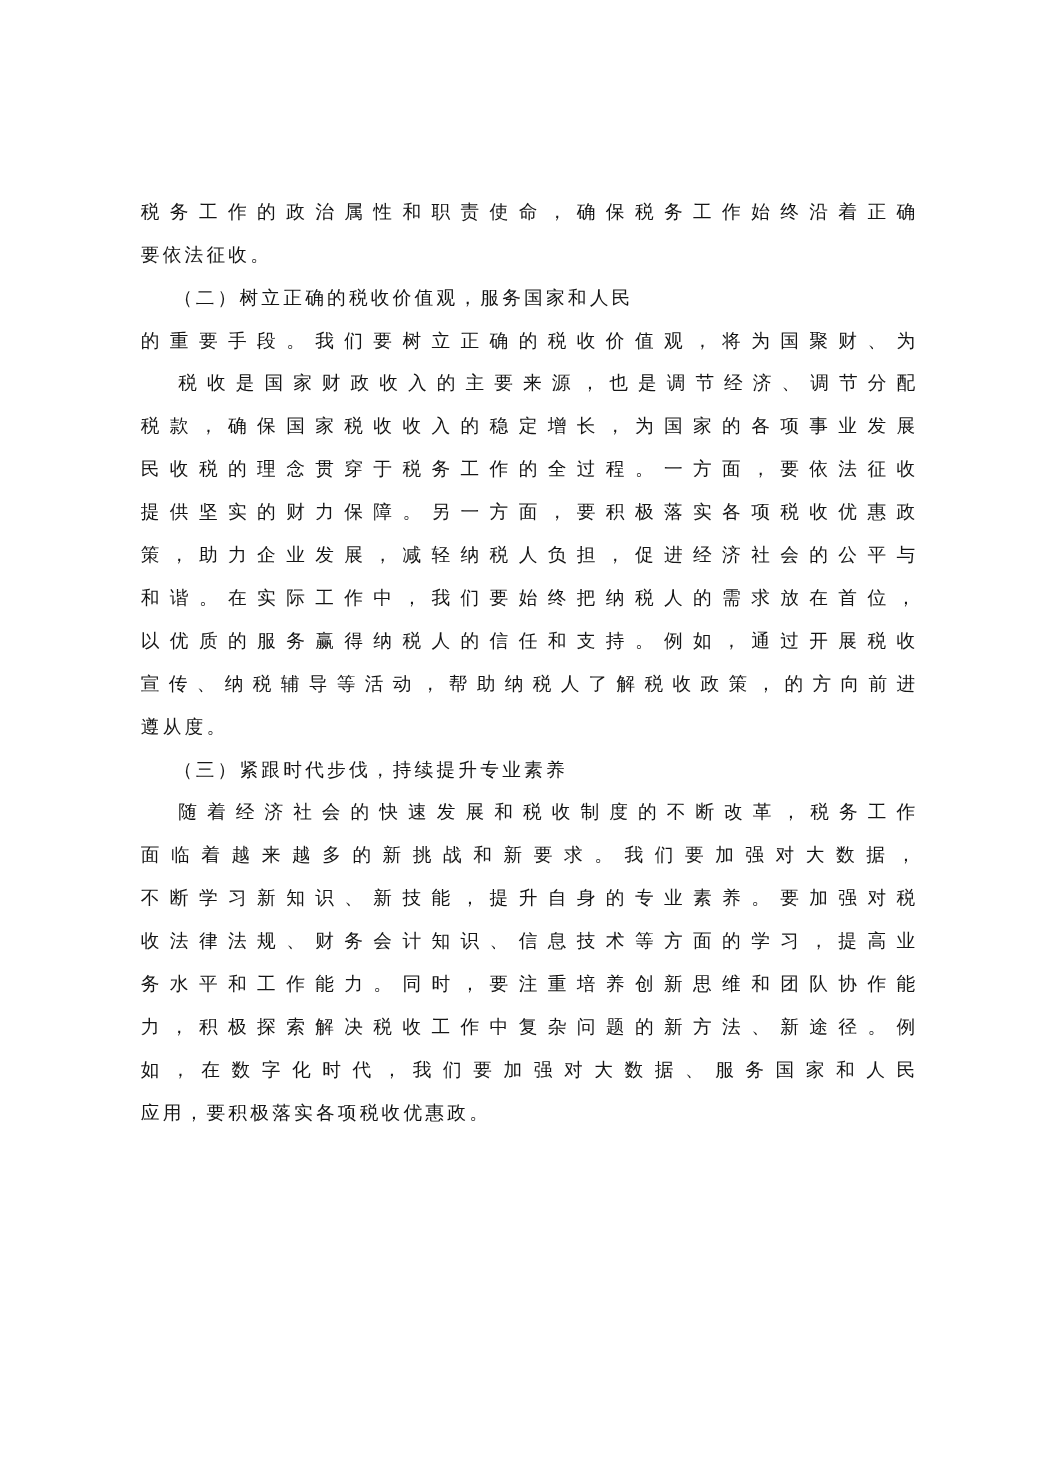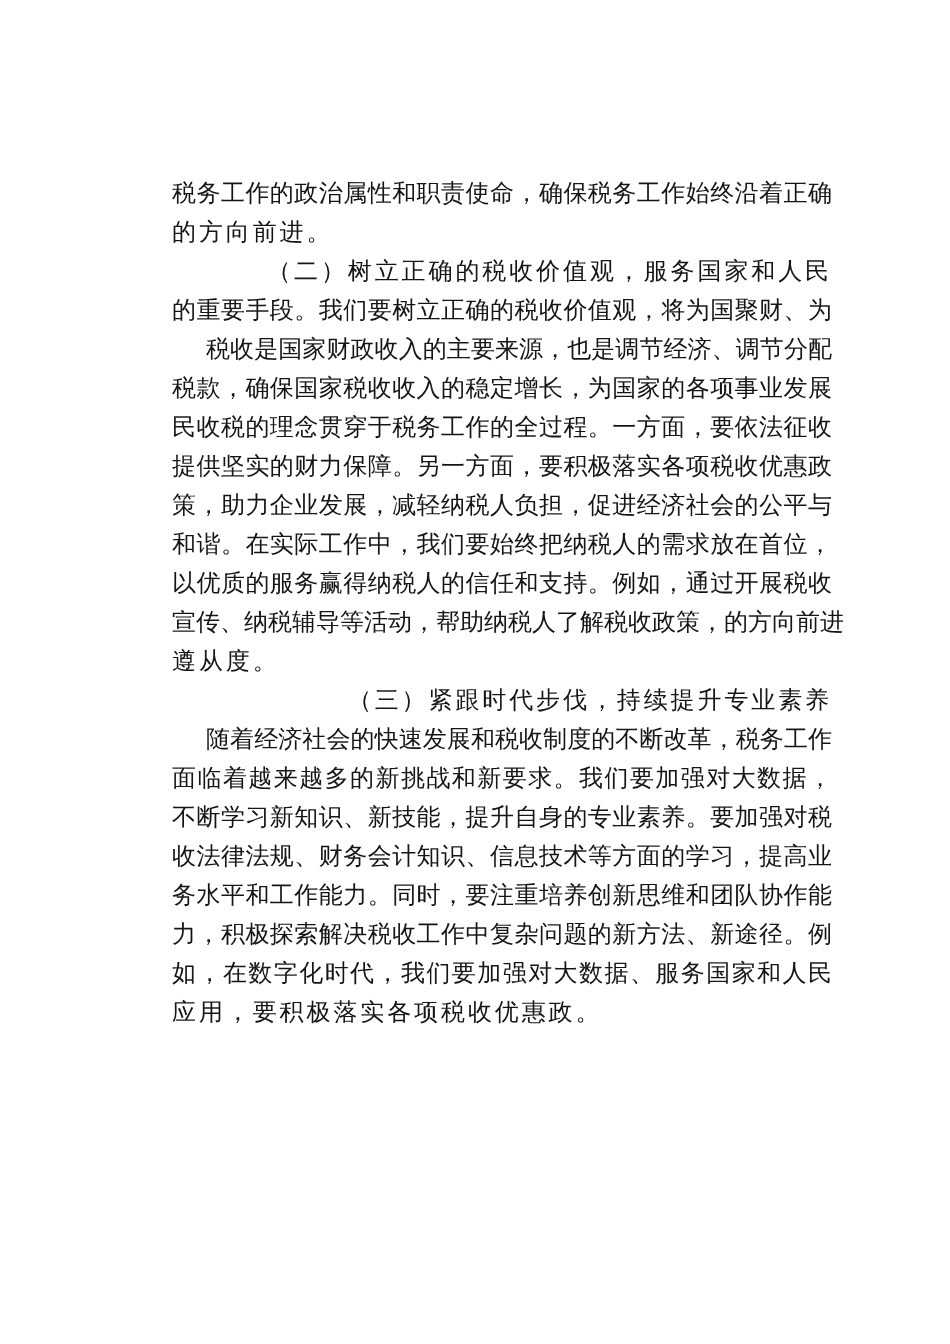--- a/index.html
+++ b/index.html
@@ -25,48 +25,46 @@
     }
     .content {
       position: absolute;
       left: 128px;
       top: 174px;
       width: 704px;
     }
     .line {
       height: 39px;
       line-height: 39px;
-      font-size: 24px;
+      font-size: 17px;
       white-space: nowrap;
       letter-spacing: 2.9px;
       color: #151515;
-      margin-left: 44px;
     }
     .line.justify {
       text-align: justify;
       text-align-last: justify;
       letter-spacing: 0;
     }
     .indent {
       padding-left: 34px;
     }
     .heading-line {
       padding-left: 30px;
-      text-align: right;
     }
   </style>
 </head>
 <body>
 
 <div class="page">
   <div class="content">
 
     <div>
       <div class="line justify">税务工作的政治属性和职责使命，确保税务工作始终沿着正确</div>
-      <div class="line">的方向前进。</div>
+      <div class="line">要依法征收。</div>
     </div>
 
     <div>
       <div class="line heading-line">（二）树立正确的税收价值观，服务国家和人民</div>
     </div>
 
     <div>
       <div class="line justify">的重要手段。我们要树立正确的税收价值观，将为国聚财、为</div>
       <div class="line justify indent">税收是国家财政收入的主要来源，也是调节经济、调节分配</div>
       <div class="line justify">税款，确保国家税收收入的稳定增长，为国家的各项事业发展</div>

